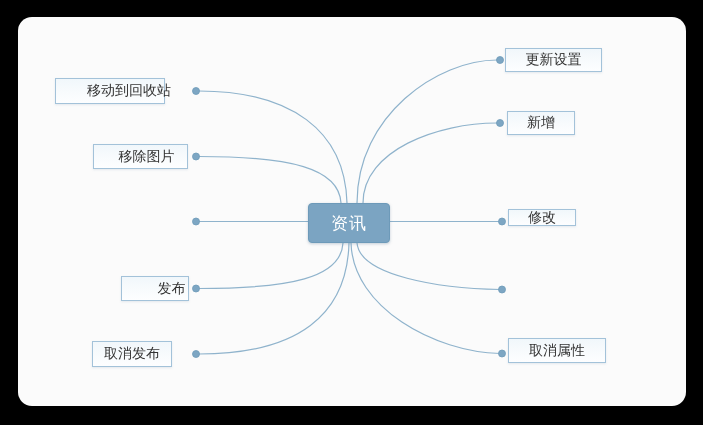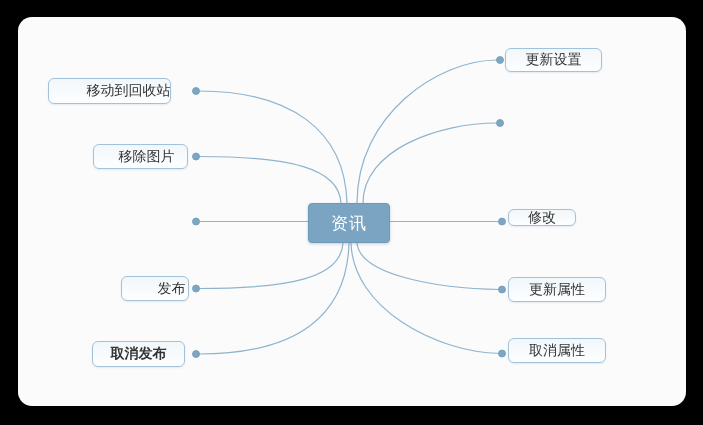--- a/index.html
+++ b/index.html
@@ -34,21 +34,21 @@
     pointer-events: none;
   }
   .leaf-node {
     position: absolute;
     box-sizing: border-box;
     display: flex;
     align-items: center;
     justify-content: center;
     background: linear-gradient(180deg, #f1f7fb 0%, #f8fbfd 55%, #fdfeff 100%);
     border: 1px solid #a3c2d9;
-    border-radius: 6px;
+    border-radius: 0;
     color: #333333;
     font-size: 14px;
     box-shadow: 0 1px 2px rgba(120,150,175,0.18);
     cursor: pointer;
     white-space: nowrap;
   }
   .root-node {
     position: absolute;
     left: 308px;
     top: 203px;
@@ -96,25 +96,25 @@
     <circle cx="196" cy="288.5" r="3.5" stroke="#6d9ab9" stroke-width="0.8" fill="#7da6c3"></circle>
     <circle cx="196" cy="354" r="3.5" stroke="#6d9ab9" stroke-width="0.8" fill="#7da6c3"></circle>
 
     <circle cx="500" cy="60" r="3.5" stroke="#6d9ab9" stroke-width="0.8" fill="#7da6c3"></circle>
     <circle cx="500" cy="123" r="3.5" stroke="#6d9ab9" stroke-width="0.8" fill="#7da6c3"></circle>
     <circle cx="502" cy="221.5" r="3.5" stroke="#6d9ab9" stroke-width="0.8" fill="#7da6c3"></circle>
     <circle cx="502" cy="289.5" r="3.5" stroke="#6d9ab9" stroke-width="0.8" fill="#7da6c3"></circle>
     <circle cx="502" cy="353.5" r="3.5" stroke="#6d9ab9" stroke-width="0.8" fill="#7da6c3"></circle>
   </svg>
 
-  <div class="leaf-node" style="left:48px; top:78px; width:123px; height:26px;padding-left:38px;">移动到回收站</div>
+  <div class="leaf-node" style="left:55px; top:78px; width:110px; height:26px;padding-left:38px;">移动到回收站</div>
   <div class="leaf-node" style="left:93px; top:144px; width:95px; height:25px;padding-left:12px;">移除图片</div>
   <div class="leaf-node" style="left:121px; top:276px; width:68px; height:25px;padding-left:33px;">发布</div>
-  <div class="leaf-node" style="left:92px; top:341px; width:93px; height:26px;font-weight:bold;">取消发布</div>
+  <div class="leaf-node" style="left:92px; top:341px; width:80px; height:26px;">取消发布</div>
 
   <div class="leaf-node" style="left:505px; top:48px; width:97px; height:24px;">更新设置</div>
+  <div class="leaf-node" style="left:507px; top:111px; width:68px; height:24px;">新增</div>
   <div class="leaf-node" style="left:508px; top:209px; width:68px; height:17px;">修改</div>
-  <div class="leaf-node" style="left:508px; top:277px; width:98px; height:25px;">更新属性</div>
   <div class="leaf-node" style="left:508px; top:338px; width:98px; height:25px;">取消属性</div>
 
   <div class="root-node">资讯</div>
 
 </div>
 
 </body></html>

